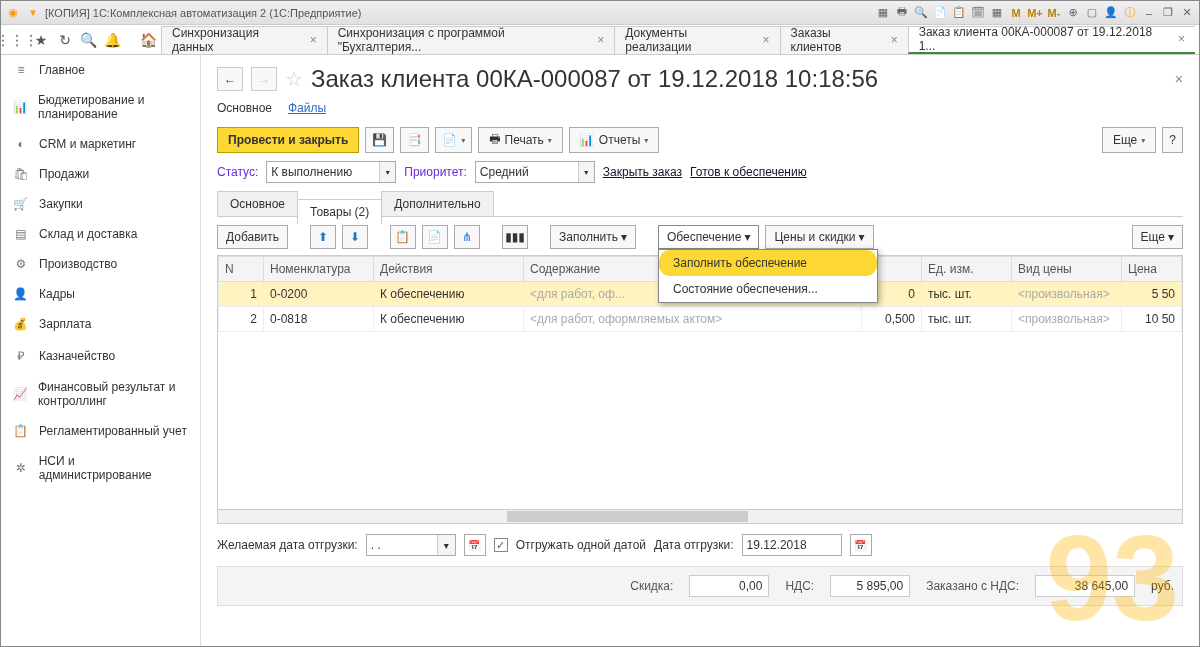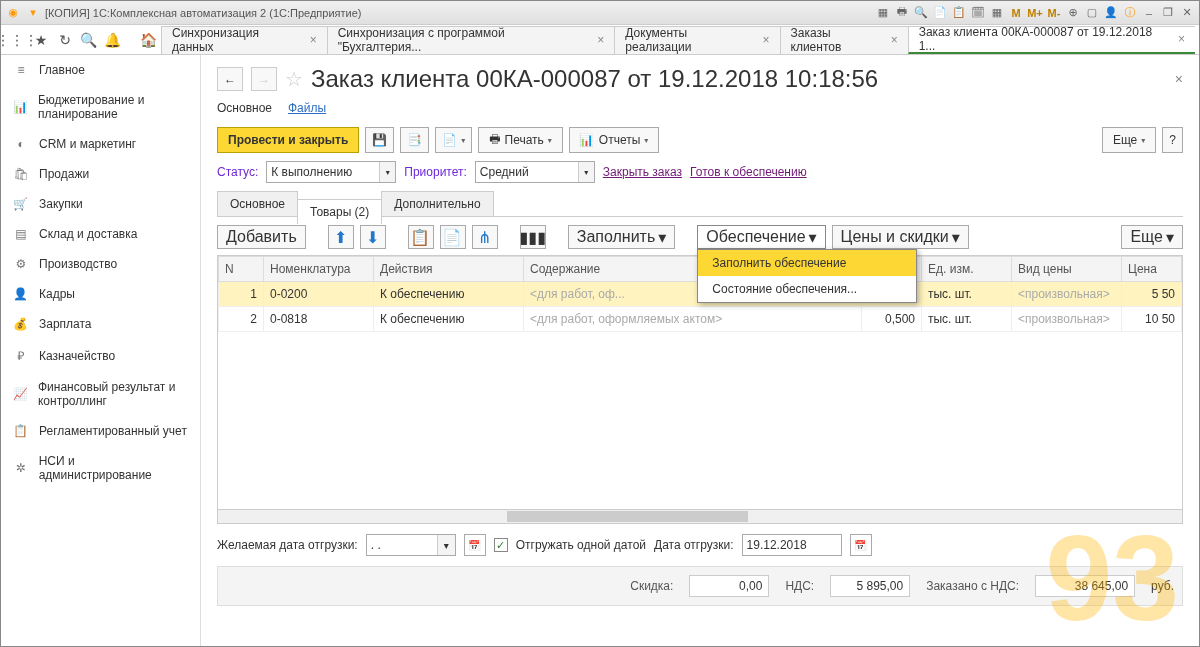--- a/index.html
+++ b/index.html
@@ -43,34 +43,34 @@
 .btn { height: 26px; padding: 4px 10px; border: 1px solid #aaa; background: #f8f8f8; display: inline-flex; align-items: center; gap: 4px; cursor: pointer; font-size: 12px; }
 .btn.primary { background: #fdd835; border-color: #b8a000; font-weight: bold; }
 .btn.small { padding: 0 6px; }
 .btn .caret { font-size: 8px; color: #666; }
 .toolbar-right { margin-left: auto; display: flex; gap: 6px; }
 
 .status-row { display: flex; align-items: center; gap: 8px; margin-bottom: 8px; }
 .status-row label { color: #6d28d9; }
 .combo { height: 22px; border: 1px solid #aaa; background: #fff; display: inline-flex; align-items: center; padding: 0 4px; min-width: 110px; position: relative; }
 .combo .caret-btn { position: absolute; right: 0; top: 0; bottom: 0; width: 16px; border-left: 1px solid #ccc; display: flex; align-items: center; justify-content: center; font-size: 8px; background: #f4f4f4; }
-.link { color: #701a75; text-decoration: underline; cursor: pointer; }
+.link { color: #0f172a; text-decoration: underline; cursor: pointer; }
 
 .tabs2 { display: flex; border-bottom: 1px solid #ccc; margin-bottom: 8px; }
 .tab2 { padding: 5px 12px; border: 1px solid #ccc; border-bottom: none; background: #f0f0f0; margin-right: -1px; cursor: pointer; }
 .tab2.active { background: #fff; position: relative; top: 8px; }
 
 .table-toolbar { display: flex; align-items: center; gap: 6px; margin-bottom: 6px; position: relative; }
-.tbtn { height: 24px; padding: 0 8px; border: 1px solid #aaa; background: #f8f8f8; display: inline-flex; align-items: center; gap: 3px; cursor: pointer; font-size: 16px; }
+.tbtn { height: 24px; padding: 0 8px; border: 1px solid #aaa; background: #f8f8f8; display: inline-flex; align-items: center; gap: 3px; cursor: pointer; font-size: 12px; }
 .tbtn.icon-only { width: 26px; padding: 0; justify-content: center; }
 .tbtn.active-dd { background: #fff; border-color: #888; }
 
 .dropdown-menu { position: absolute; top: 24px; left: 0; min-width: 220px; background: #fff; border: 1px solid #888; box-shadow: 2px 2px 6px rgba(0,0,0,0.3); z-index: 100; }
 .dropdown-menu .dd-item { padding: 6px 14px; cursor: pointer; }
-.dropdown-menu .dd-item.hl { background: #fdd835; }
+.dropdown-menu .dd-item.hl { background: #fdd835; border-radius: 11px; }
 
 
 .grid { border: 1px solid #ccc; height: 255px; overflow: auto; }
 .grid table { width: 100%; border-collapse: collapse; font-size: 12px; }
 .grid th { background: #f4f4f4; border: 1px solid #ddd; padding: 5px 6px; text-align: left; font-weight: normal; color: #555; }
 .grid td { border: 1px solid #eee; padding: 5px 6px; }
 .grid tr.sel td { background: #fff3c0; }
 .grid td.num { text-align: right; }
 .placeholder { color: #aaa; }
 

